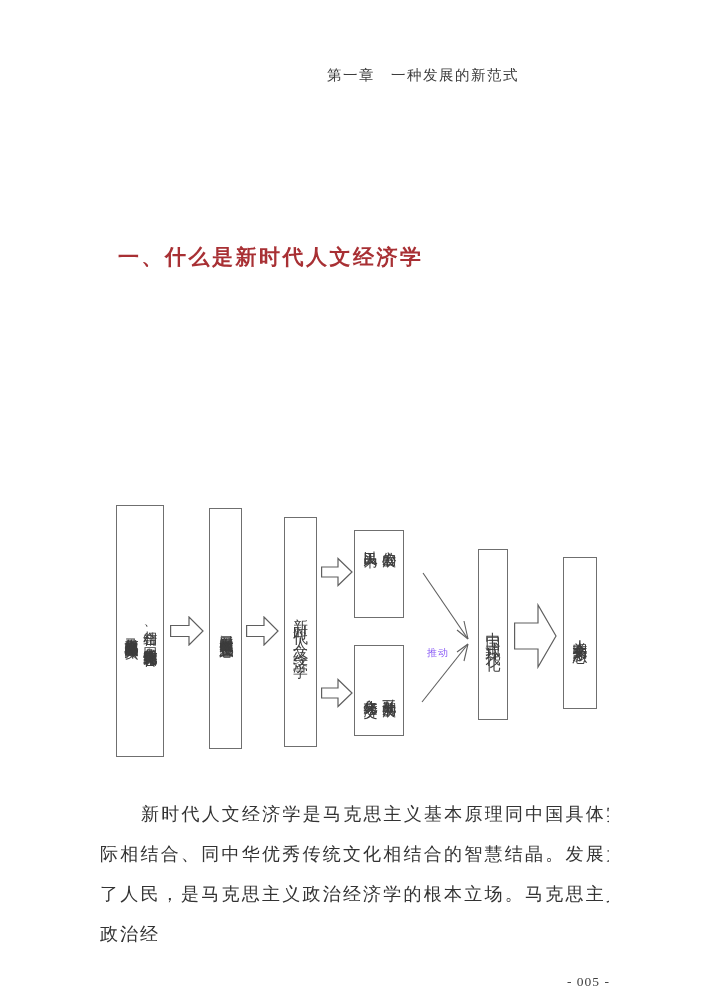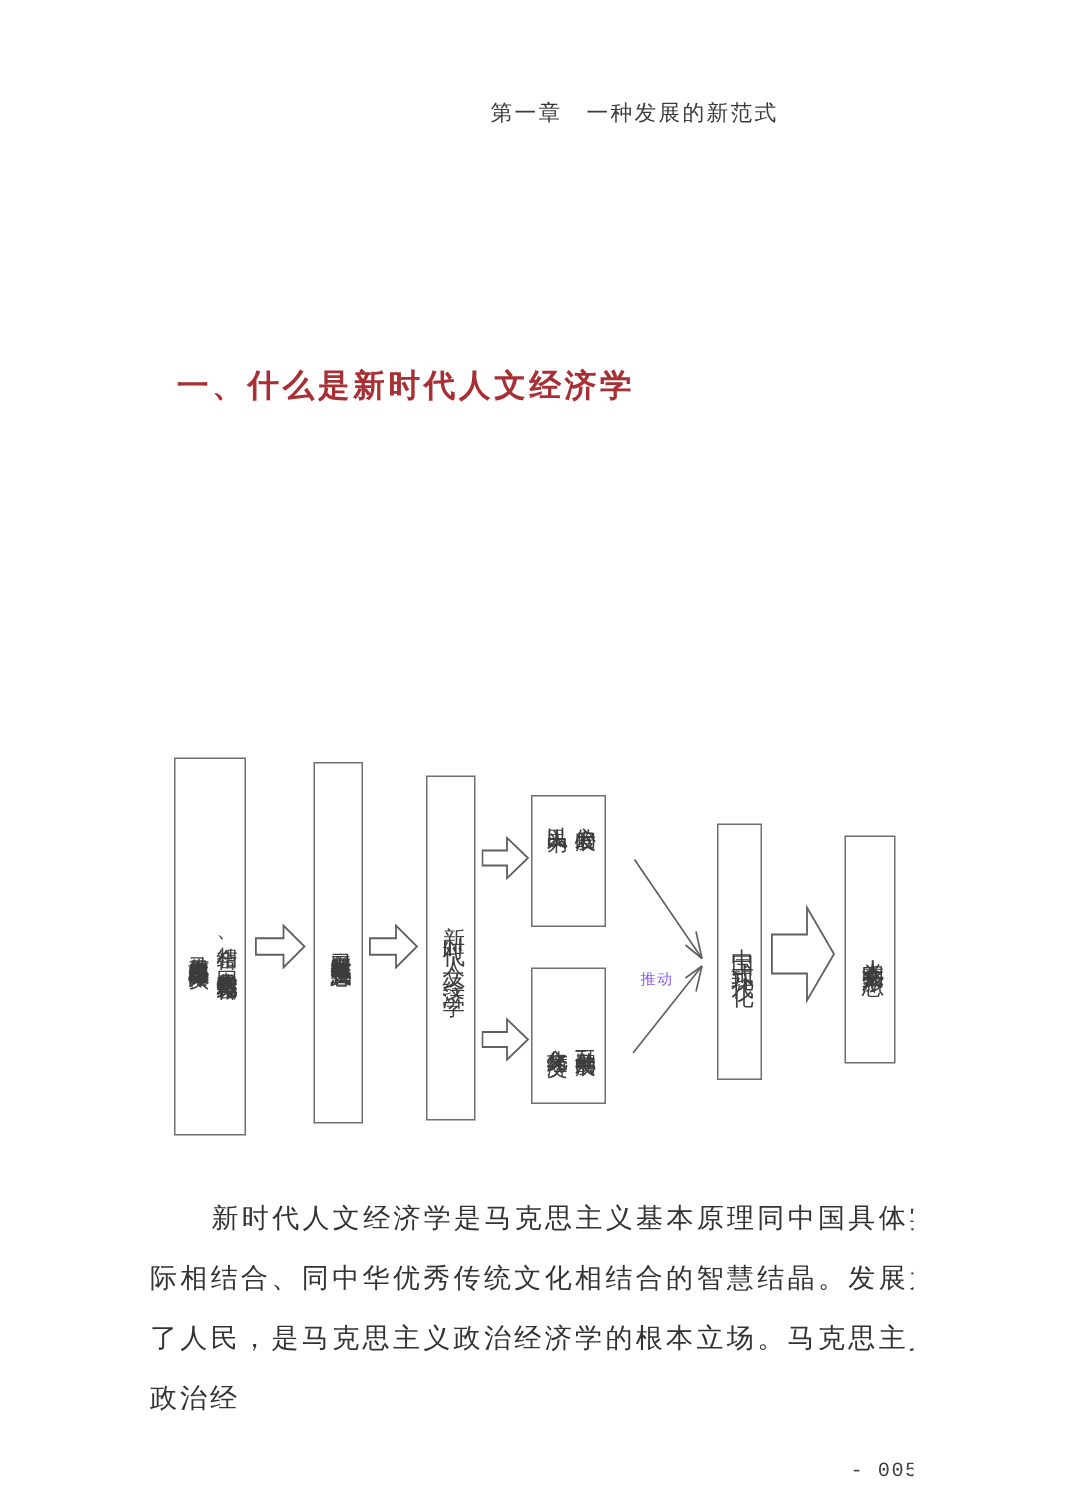--- a/index.html
+++ b/index.html
@@ -1,18 +1,18 @@
 <!DOCTYPE html>
 <html><head>
 <meta charset="utf-8">
 <style>
   html,body { margin:0; padding:0; background:#ffffff; }
   .page {
     position:relative; width:609px; height:1002px; background:#ffffff;
-    font-family:Liberation Mono, monospace; overflow:hidden;
+    font-family:Liberation Serif, serif; overflow:hidden;
   }
   
   .chapter-header {
     position:absolute; top:66px; right:90px;
     font-size:14.5px; color:#3c3c3c; letter-spacing:1.5px; white-space:nowrap;
   }
   .corner-svg { position:absolute; top:0; left:605px; width:65px; height:88px; }
   
   .body-par {
     position:absolute; left:100px; width:526px; margin:0;

